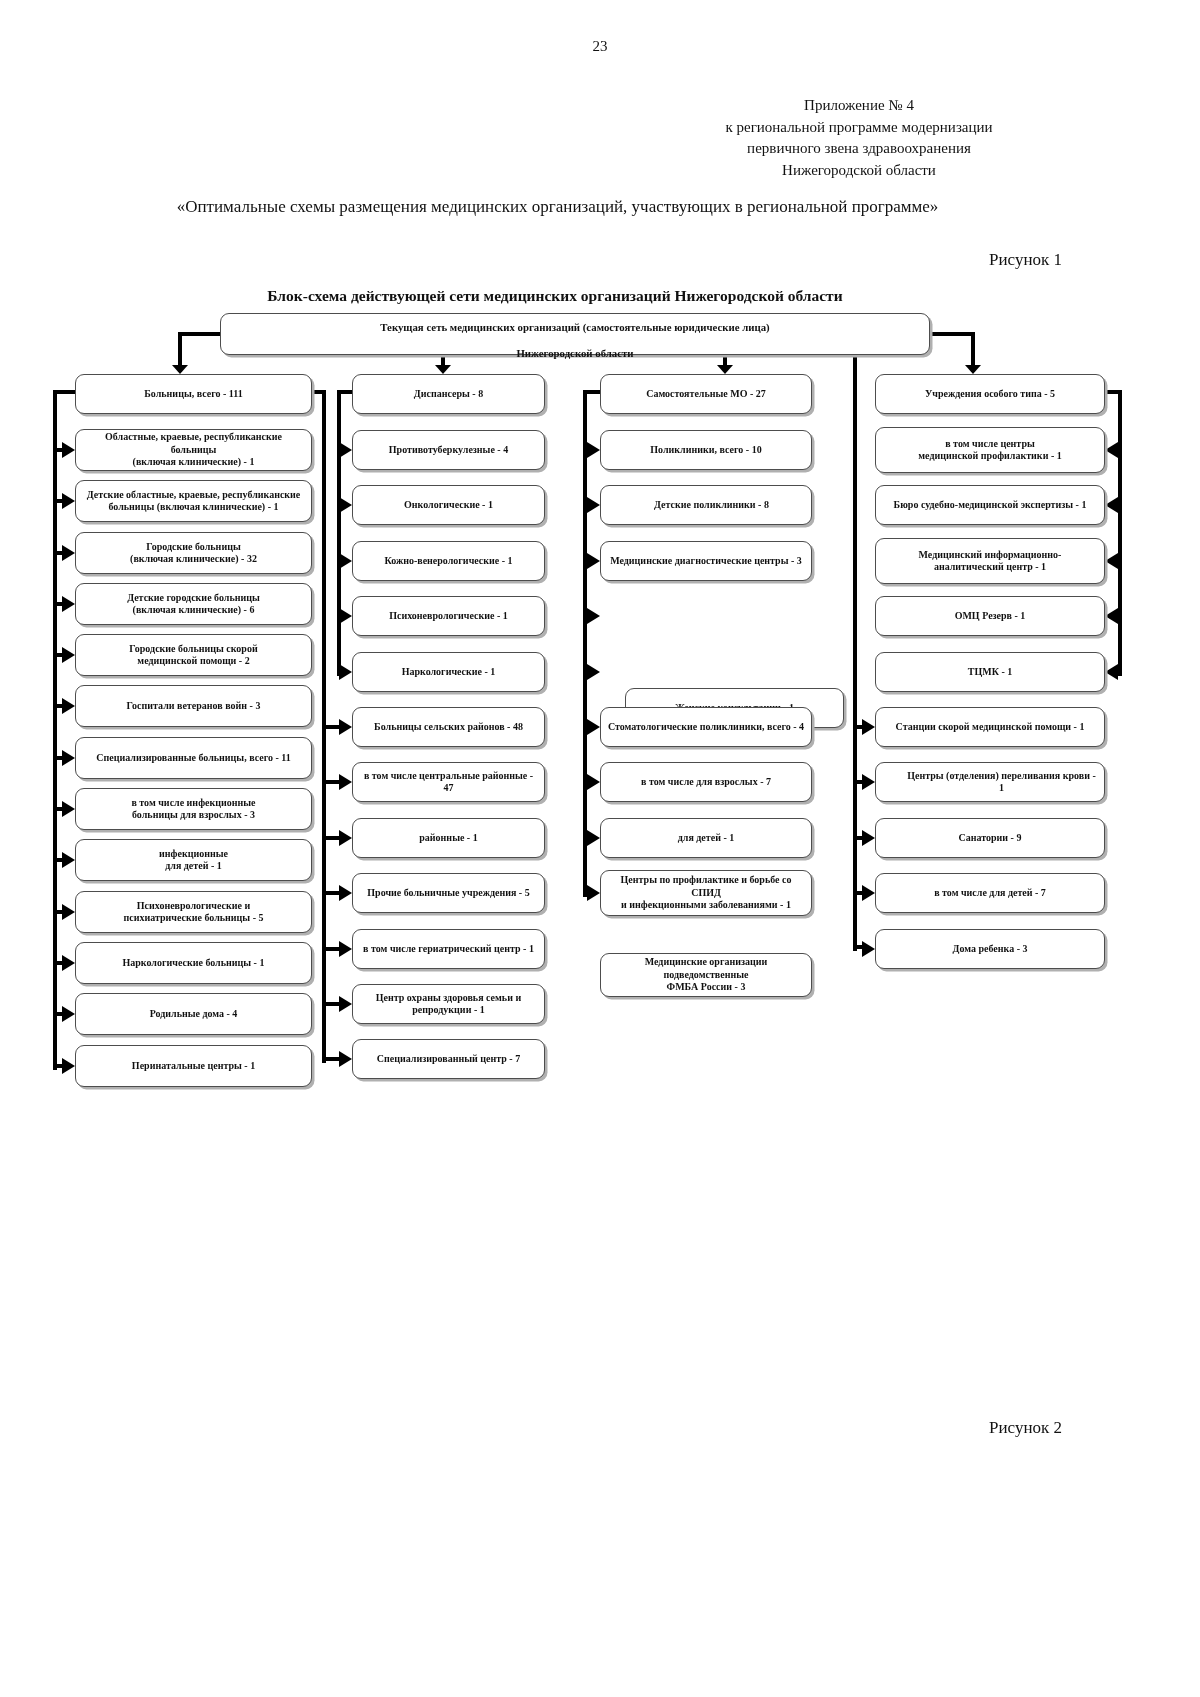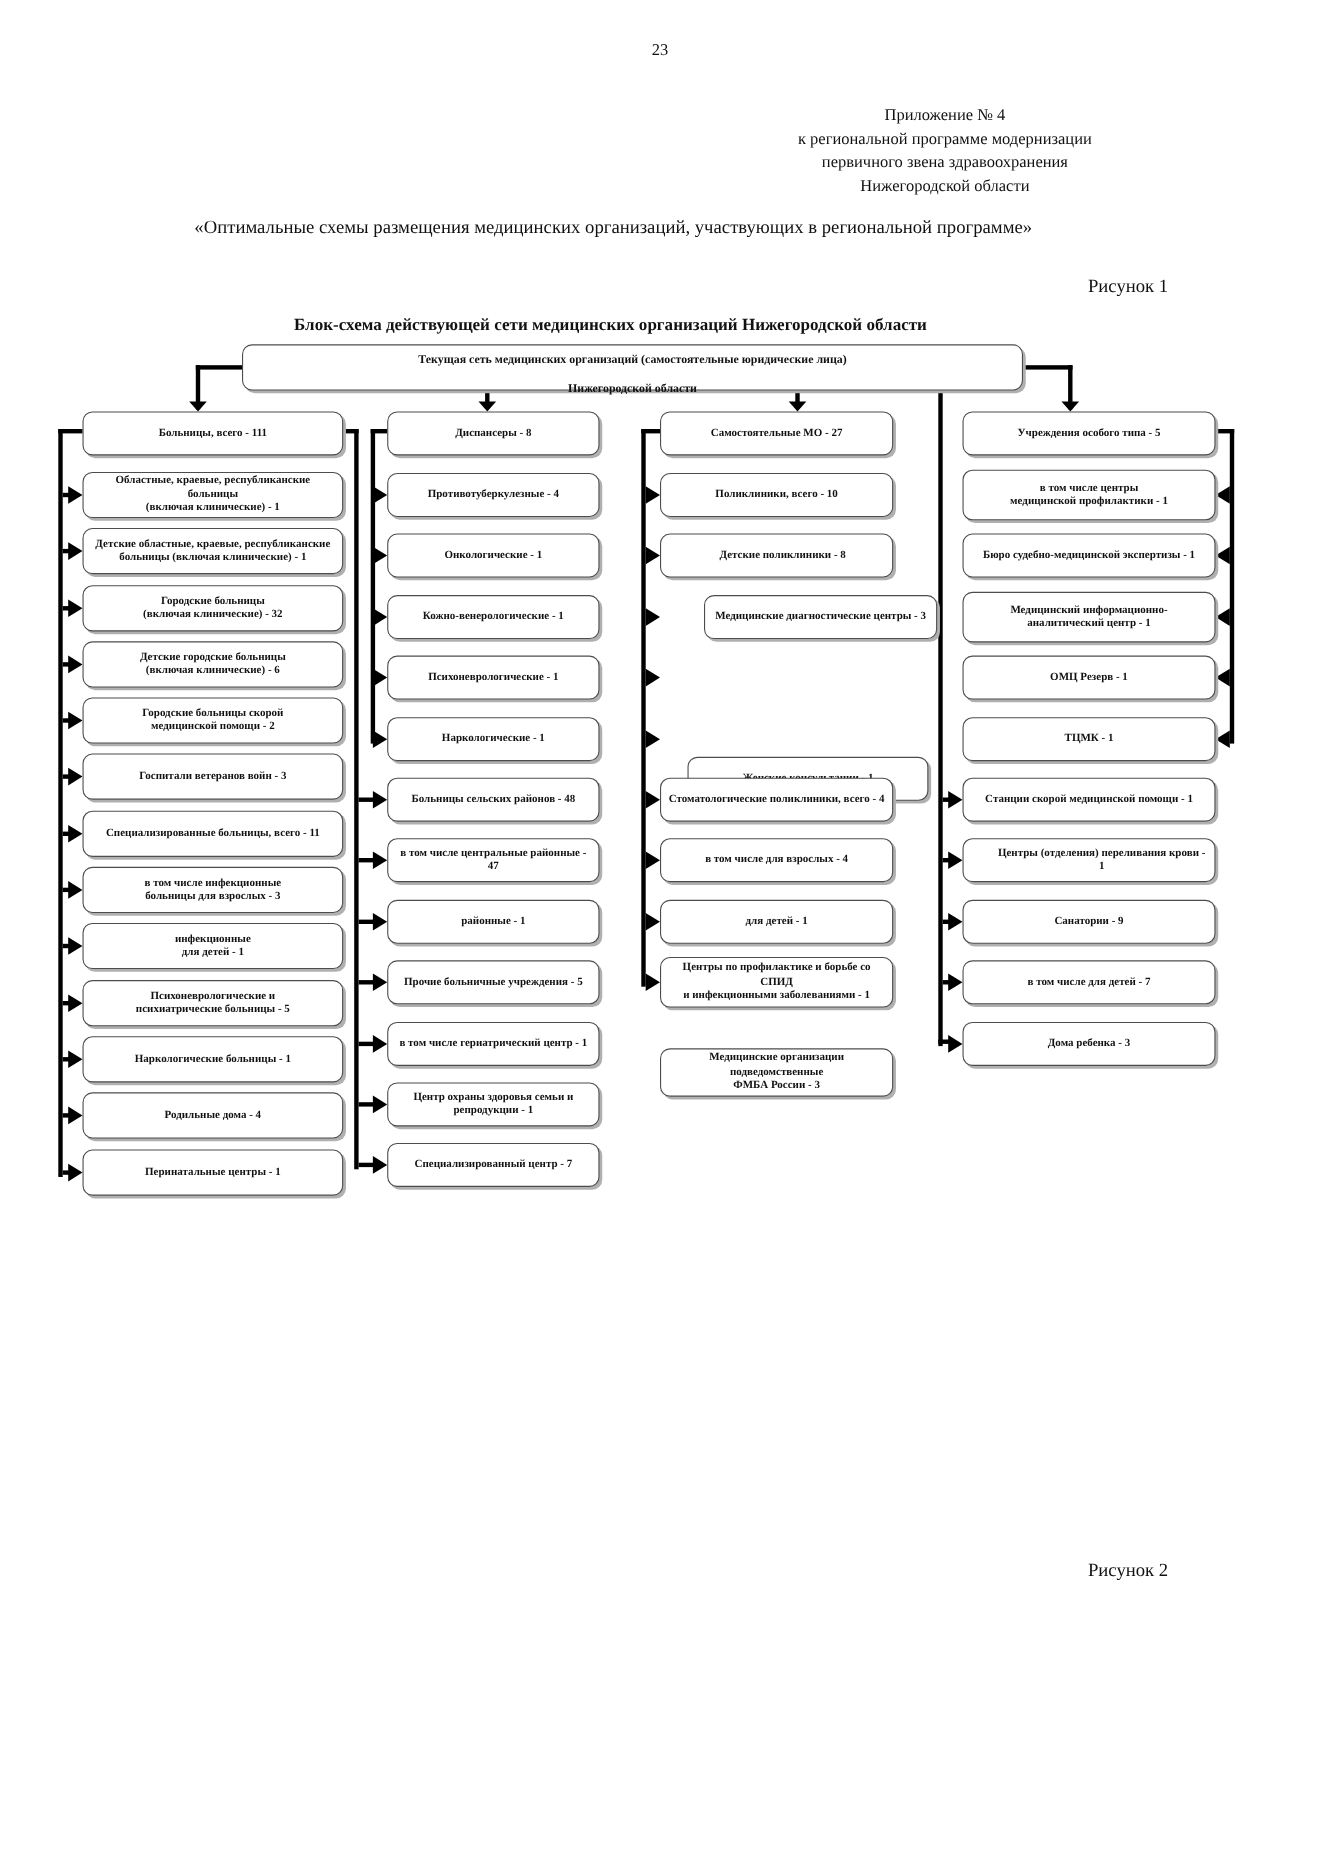--- a/index.html
+++ b/index.html
@@ -179,24 +179,24 @@
       <div class="box" style="left: 352px; top: 707px; width: 193px; height: 40px;">Больницы сельских районов - 48</div>
       <div class="box" style="left: 352px; top: 762px; width: 193px; height: 40px;">в том числе центральные районные - 47</div>
       <div class="box" style="left: 352px; top: 818px; width: 193px; height: 40px;">районные - 1</div>
       <div class="box" style="left: 352px; top: 873px; width: 193px; height: 40px;">Прочие больничные учреждения - 5</div>
       <div class="box" style="left: 352px; top: 929px; width: 193px; height: 40px;">в том числе гериатрический центр - 1</div>
       <div class="box" style="left: 352px; top: 984px; width: 193px; height: 40px;">Центр охраны здоровья семьи и репродукции - 1</div>
       <div class="box" style="left: 352px; top: 1039px; width: 193px; height: 40px;">Специализированный центр - 7</div>
       <div class="box" style="left: 600px; top: 374px; width: 212px; height: 40px;">Самостоятельные МО - 27</div>
       <div class="box" style="left: 600px; top: 430px; width: 212px; height: 40px;">Поликлиники, всего - 10</div>
       <div class="box" style="left: 600px; top: 485px; width: 212px; height: 40px; padding-left: 16px;">Детские поликлиники - 8</div>
-      <div class="box" style="left: 600px; top: 541px; width: 212px; height: 40px; margin-left: 40px;">Медицинские диагностические центры - 3</div>
+      <div class="box" style="left: 600px; top: 541px; width: 212px; height: 40px;">Медицинские диагностические центры - 3</div>
       <div class="box" style="left: 625px; top: 652px; width: 219px; height: 40px; margin-top: 36px;">Женские консультации - 1</div>
       <div class="box" style="left: 600px; top: 707px; width: 212px; height: 40px;">Стоматологические поликлиники, всего - 4</div>
-      <div class="box" style="left: 600px; top: 762px; width: 212px; height: 40px;">в том числе для взрослых - 4</div>
+      <div class="box" style="left: 600px; top: 762px; width: 212px; height: 40px;">в том числе для взрослых - 7</div>
       <div class="box" style="left: 600px; top: 818px; width: 212px; height: 40px;">для детей - 1</div>
       <div class="box" style="left: 600px; top: 870px; width: 212px; height: 46px;">Центры по профилактике и борьбе со СПИД
 и инфекционными заболеваниями - 1</div>
       <div class="box" style="left: 875px; top: 374px; width: 230px; height: 40px;">Учреждения особого типа - 5</div>
       <div class="box" style="left: 875px; top: 427px; width: 230px; height: 46px;">в том числе центры
 медицинской профилактики - 1</div>
       <div class="box" style="left: 875px; top: 485px; width: 230px; height: 40px;">Бюро судебно-медицинской экспертизы - 1</div>
       <div class="box" style="left: 875px; top: 538px; width: 230px; height: 46px;">Медицинский информационно-
 аналитический центр - 1</div>
       <div class="box" style="left: 875px; top: 596px; width: 230px; height: 40px;">ОМЦ Резерв - 1</div>

